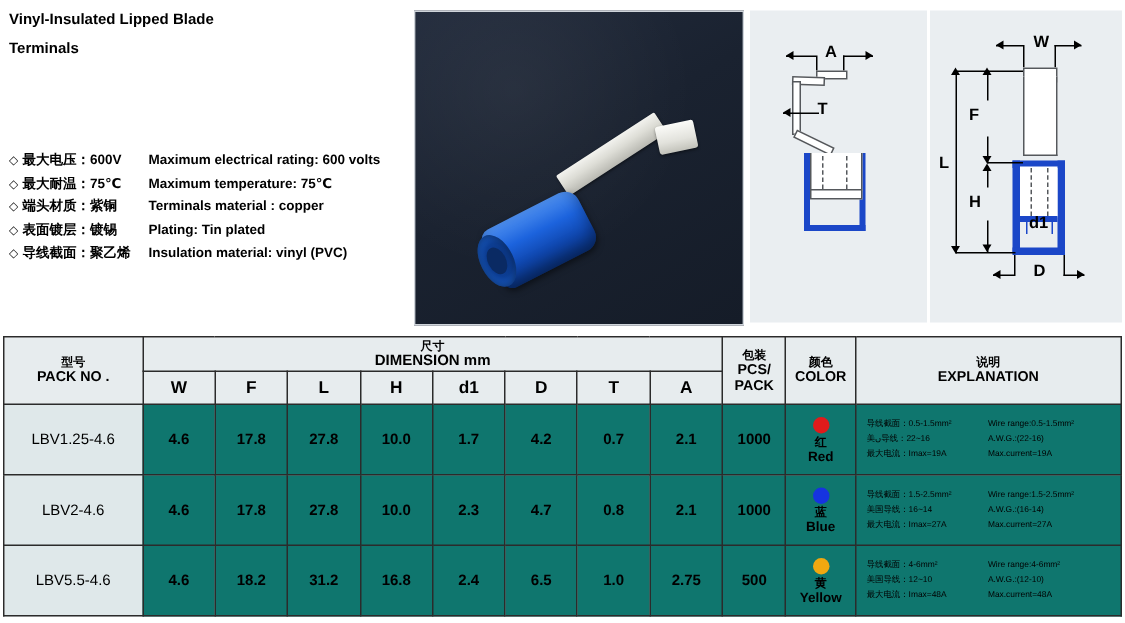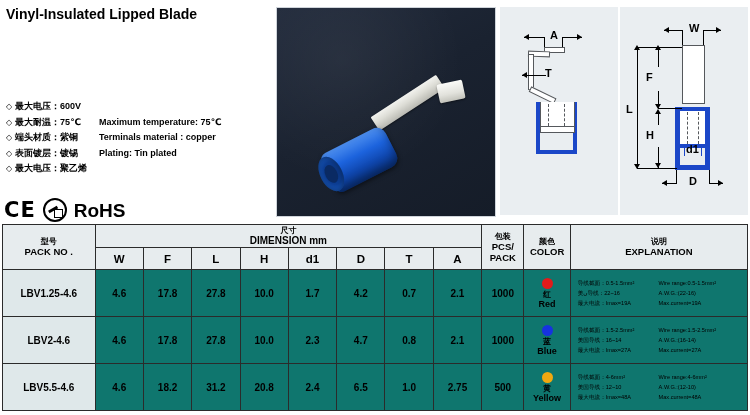--- a/index.html
+++ b/index.html
@@ -10,21 +10,21 @@
     color:#000;
     overflow:hidden;
   }
   .page{position:relative;width:750px;height:415px;}
 
   
   .top{position:relative;height:224px;}
 
   .titleblock{position:absolute;left:6px;top:4px;width:258px;}
   .title-cn{font-size:12px;font-weight:bold;letter-spacing:.5px;line-height:14px;}
-  .title-en{font-size:14px;font-weight:bold;line-height:16.5px;margin-top:2px;}
+  .title-en{font-size:10px;font-weight:bold;line-height:16.5px;margin-top:2px;}
 
   .specs{position:absolute;left:6px;top:100px;width:262px;}
   .spec-row{display:flex;align-items:baseline;height:15.5px;font-size:9px;}
   .bullet{width:9px;font-size:8px;line-height:9px;color:#111;}
   .spec-cn{width:84px;font-size:9px;font-weight:bold;white-space:nowrap;}
   .spec-en{font-size:9px;font-weight:bold;white-space:nowrap;}
 
   .certs{position:absolute;left:4px;top:198px;display:flex;align-items:center;gap:7px;}
   .ce{font-size:21px;font-weight:bold;letter-spacing:1px;line-height:21px;font-family:"DejaVu Sans",sans-serif;}
   .circ-mark{position:relative;width:20px;height:20px;border:2px solid #000;border-radius:50%;}
@@ -79,21 +79,21 @@
 
   
   table{border-collapse:collapse;width:746px;margin:0 2px;table-layout:fixed;}
   th,td{border:1px solid #2b2b2b;text-align:center;vertical-align:middle;}
   thead th{background:#e7ecee;font-size:10px;font-weight:bold;padding:1px 0;}
   .hdr-cn{font-size:8px;font-weight:bold;display:block;line-height:9px;}
   .hdr-en{font-size:9.5px;font-weight:bold;display:block;line-height:11px;}
   .hdr-dim-en{font-size:10px;font-weight:bold;display:block;line-height:11px;}
   .dimsub{font-size:11.5px;font-weight:bold;height:19px;}
   tbody td{height:42px;font-size:10px;font-weight:bold;background:#0f766e;}
-  td.item{background:#dfe8ea;font-size:10px;font-weight:bold;}
+  td.item{background:#dfe8ea;font-size:10px;font-weight:normal;}
   .pack{font-size:10px;font-weight:bold;}
   .colorcell{padding:2px 0;}
   .dot{width:11px;height:11px;border-radius:50%;margin:0 auto 1px;}
   .c-cn{font-size:8px;font-weight:bold;line-height:9px;display:block;}
   .c-en{font-size:9px;font-weight:bold;line-height:10px;display:block;}
   .expl{padding:2px 4px;}
   .expl-tbl{width:100%;border-collapse:collapse;table-layout:fixed;}
   .expl-tbl td{border:none;height:auto;font-size:5.6px;font-weight:normal;
     line-height:8px;text-align:left;white-space:nowrap;background:transparent;}
   .ex-cn{width:48%;}
@@ -101,53 +101,51 @@
 </style>
 </head>
 <body>
 
 <div class="page">
 
   <div class="top">
 
     <div class="titleblock">
       <div class="title-en">Vinyl-Insulated Lipped Blade</div>
+      <div class="title-en">Terminals</div>
     </div>
 
     <div class="specs">
       <div class="spec-row">
         <span class="bullet">◇</span>
         <span class="spec-cn">最大电压：600V</span>
+        <span class="spec-en">Maximum electrical rating: 600 volts</span>
       </div>
       <div class="spec-row">
         <span class="bullet">◇</span>
         <span class="spec-cn">最大耐温：75℃</span>
         <span class="spec-en">Maximum temperature: 75℃</span>
       </div>
       <div class="spec-row">
         <span class="bullet">◇</span>
         <span class="spec-cn">端头材质：紫铜</span>
         <span class="spec-en">Terminals material : copper</span>
       </div>
       <div class="spec-row">
         <span class="bullet">◇</span>
         <span class="spec-cn">表面镀层：镀锡</span>
         <span class="spec-en">Plating: Tin plated</span>
       </div>
       <div class="spec-row">
         <span class="bullet">◇</span>
-        <span class="spec-cn">最大电压：聚乙烯</span>
+        <span class="spec-cn">导线截面：聚乙烯</span>
+        <span class="spec-en">Insulation material: vinyl (PVC)</span>
       </div>
     </div>
 
-    <div class="certs">
-      <span class="ce">CE</span>
-      <span class="circ-mark"></span>
-      <span class="rohs">RoHS</span>
-    </div>
 
     <div class="photo">
       <div class="photo-inner"></div>
       <div class="term">
         <div class="blade">
           <div class="blade-main"></div>
           <div class="blade-tip"></div>
         </div>
         <div class="sleeve">
           <div class="sleeve-body"></div>
@@ -361,21 +359,21 @@
                 </tr>
           </tbody>
             </table>
         </td>
       </tr>
       <tr>
         <td class="item">LBV5.5-4.6</td>
         <td>4.6</td>
         <td>18.2</td>
         <td>31.2</td>
-        <td>20.8</td>
+        <td>16.8</td>
         <td>2.4</td>
         <td>6.5</td>
         <td>1.0</td>
         <td>2.75</td>
         <td>500</td>
         <td class="colorcell">
           <div class="dot" style="background: rgb(240, 168, 16);"></div>
           <span class="c-cn">黄</span>
           <span class="c-en">Yellow</span>
         </td>

